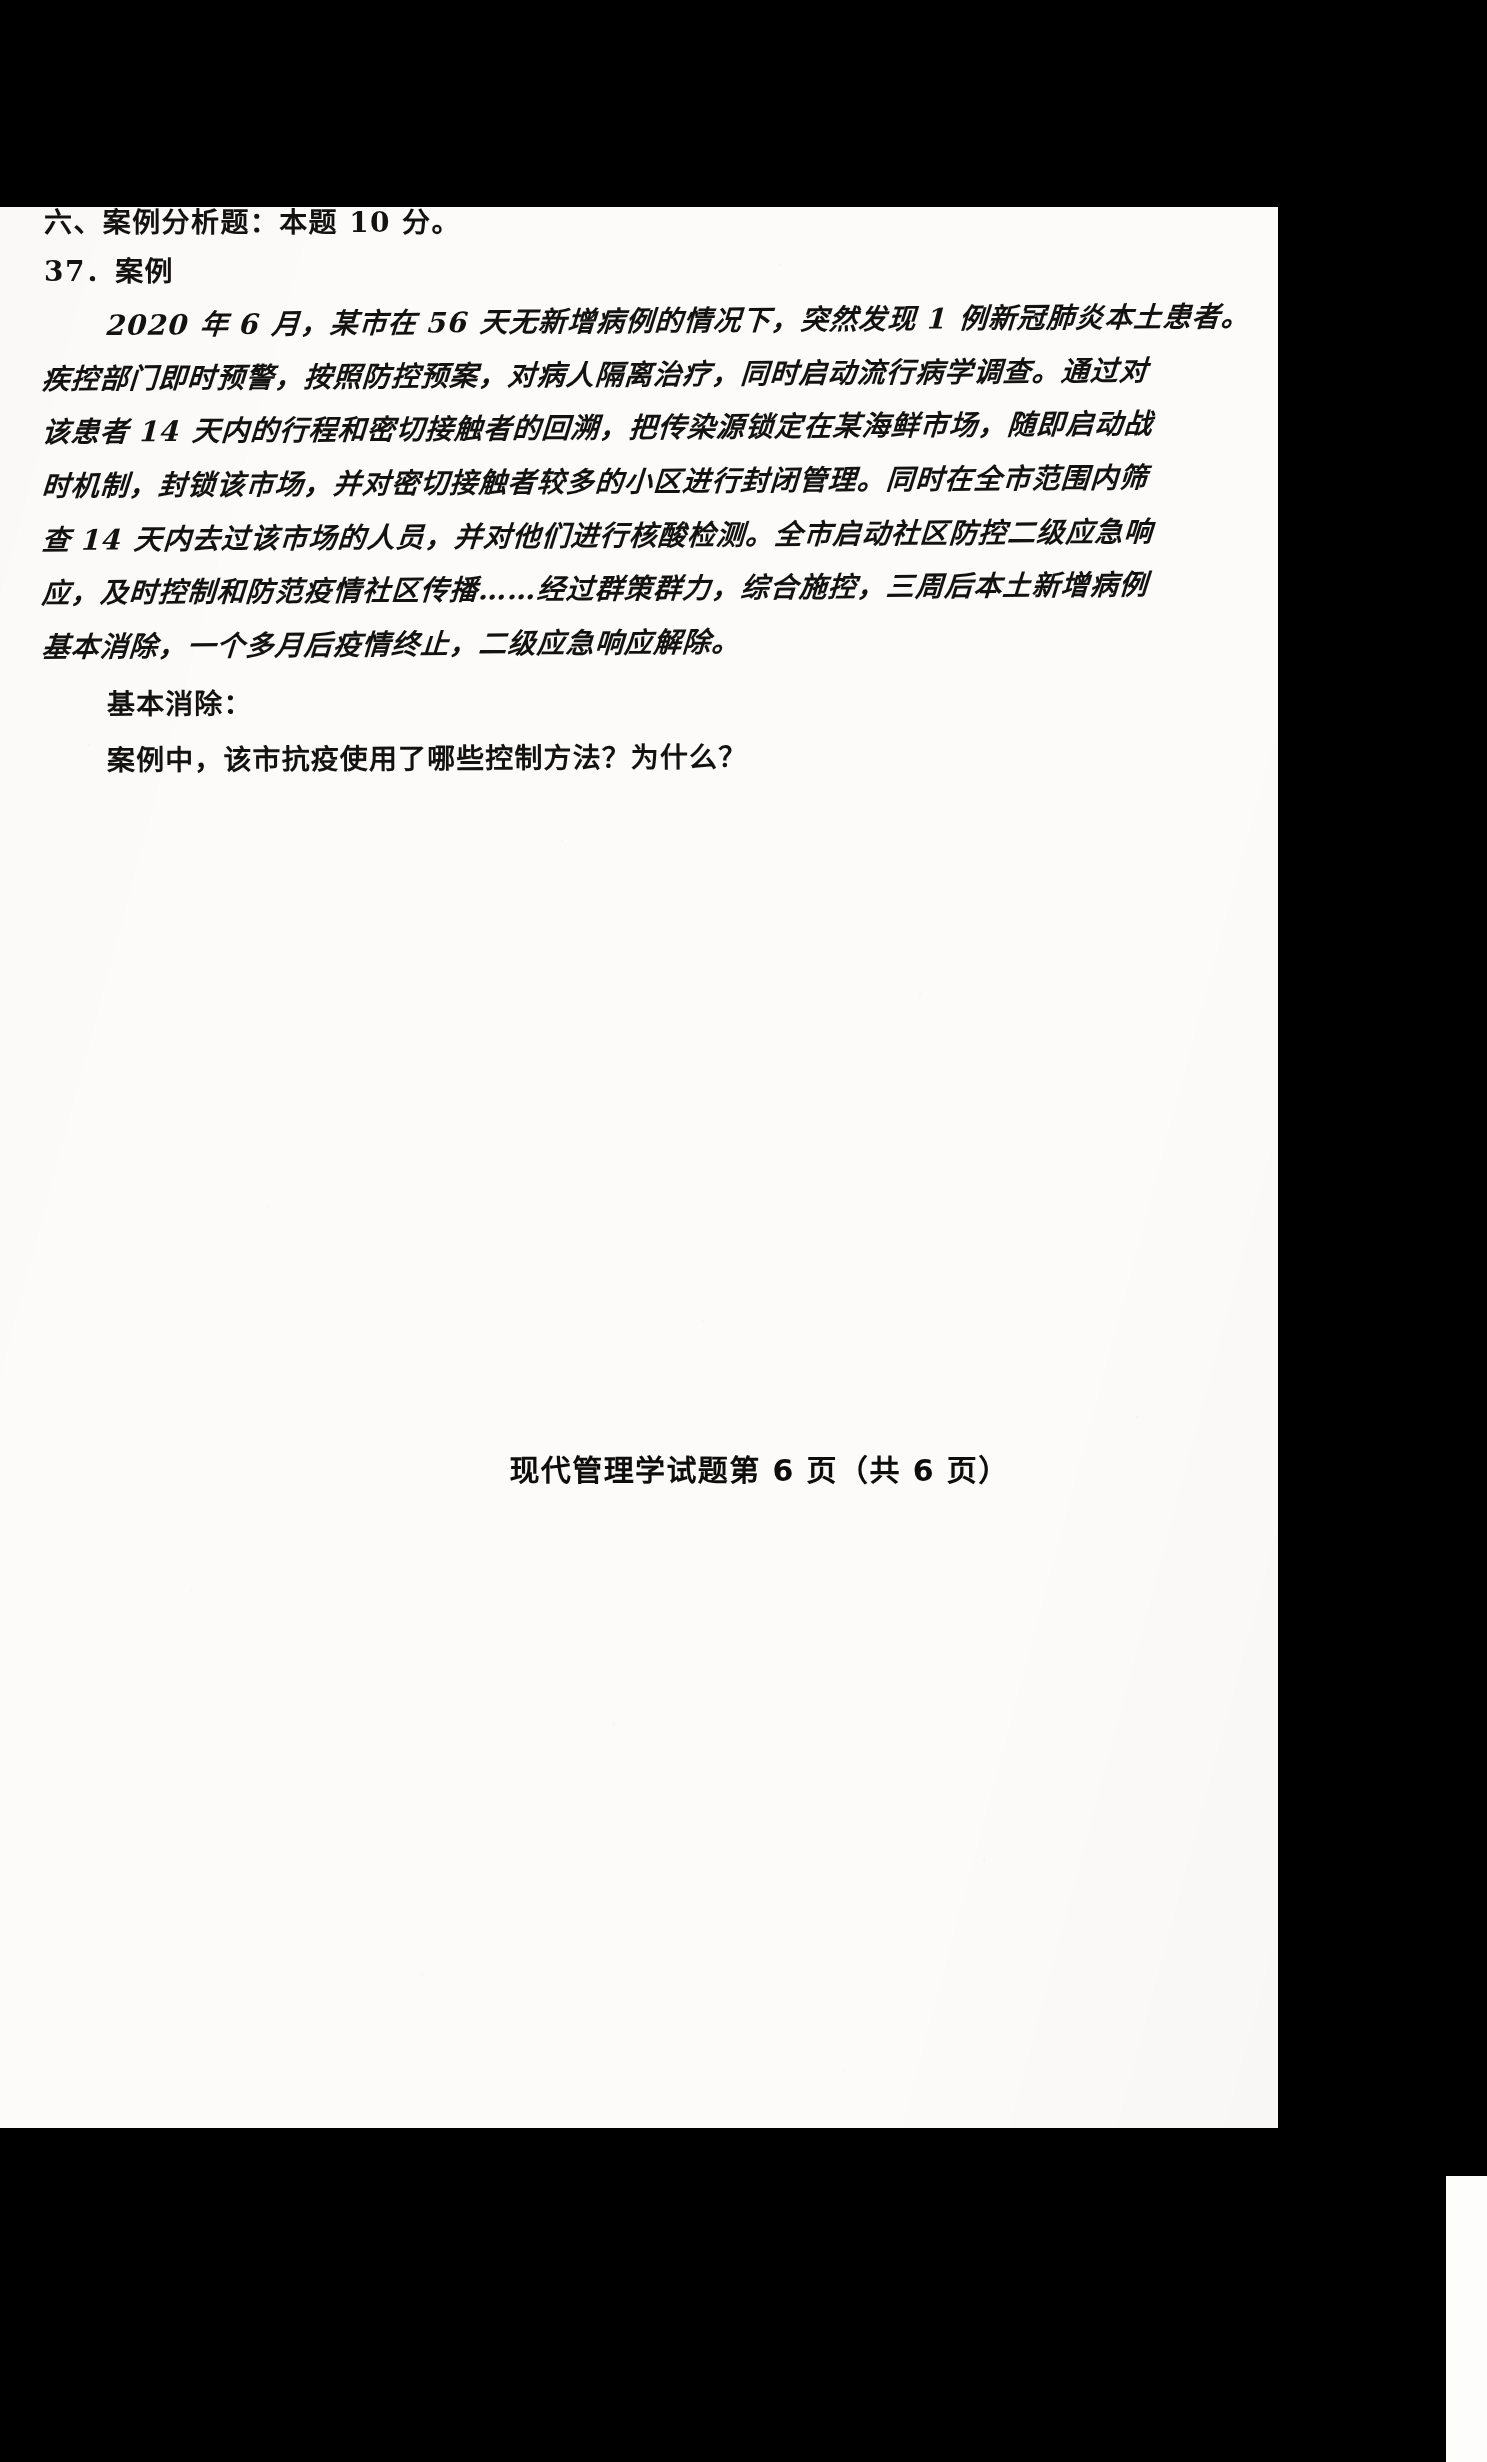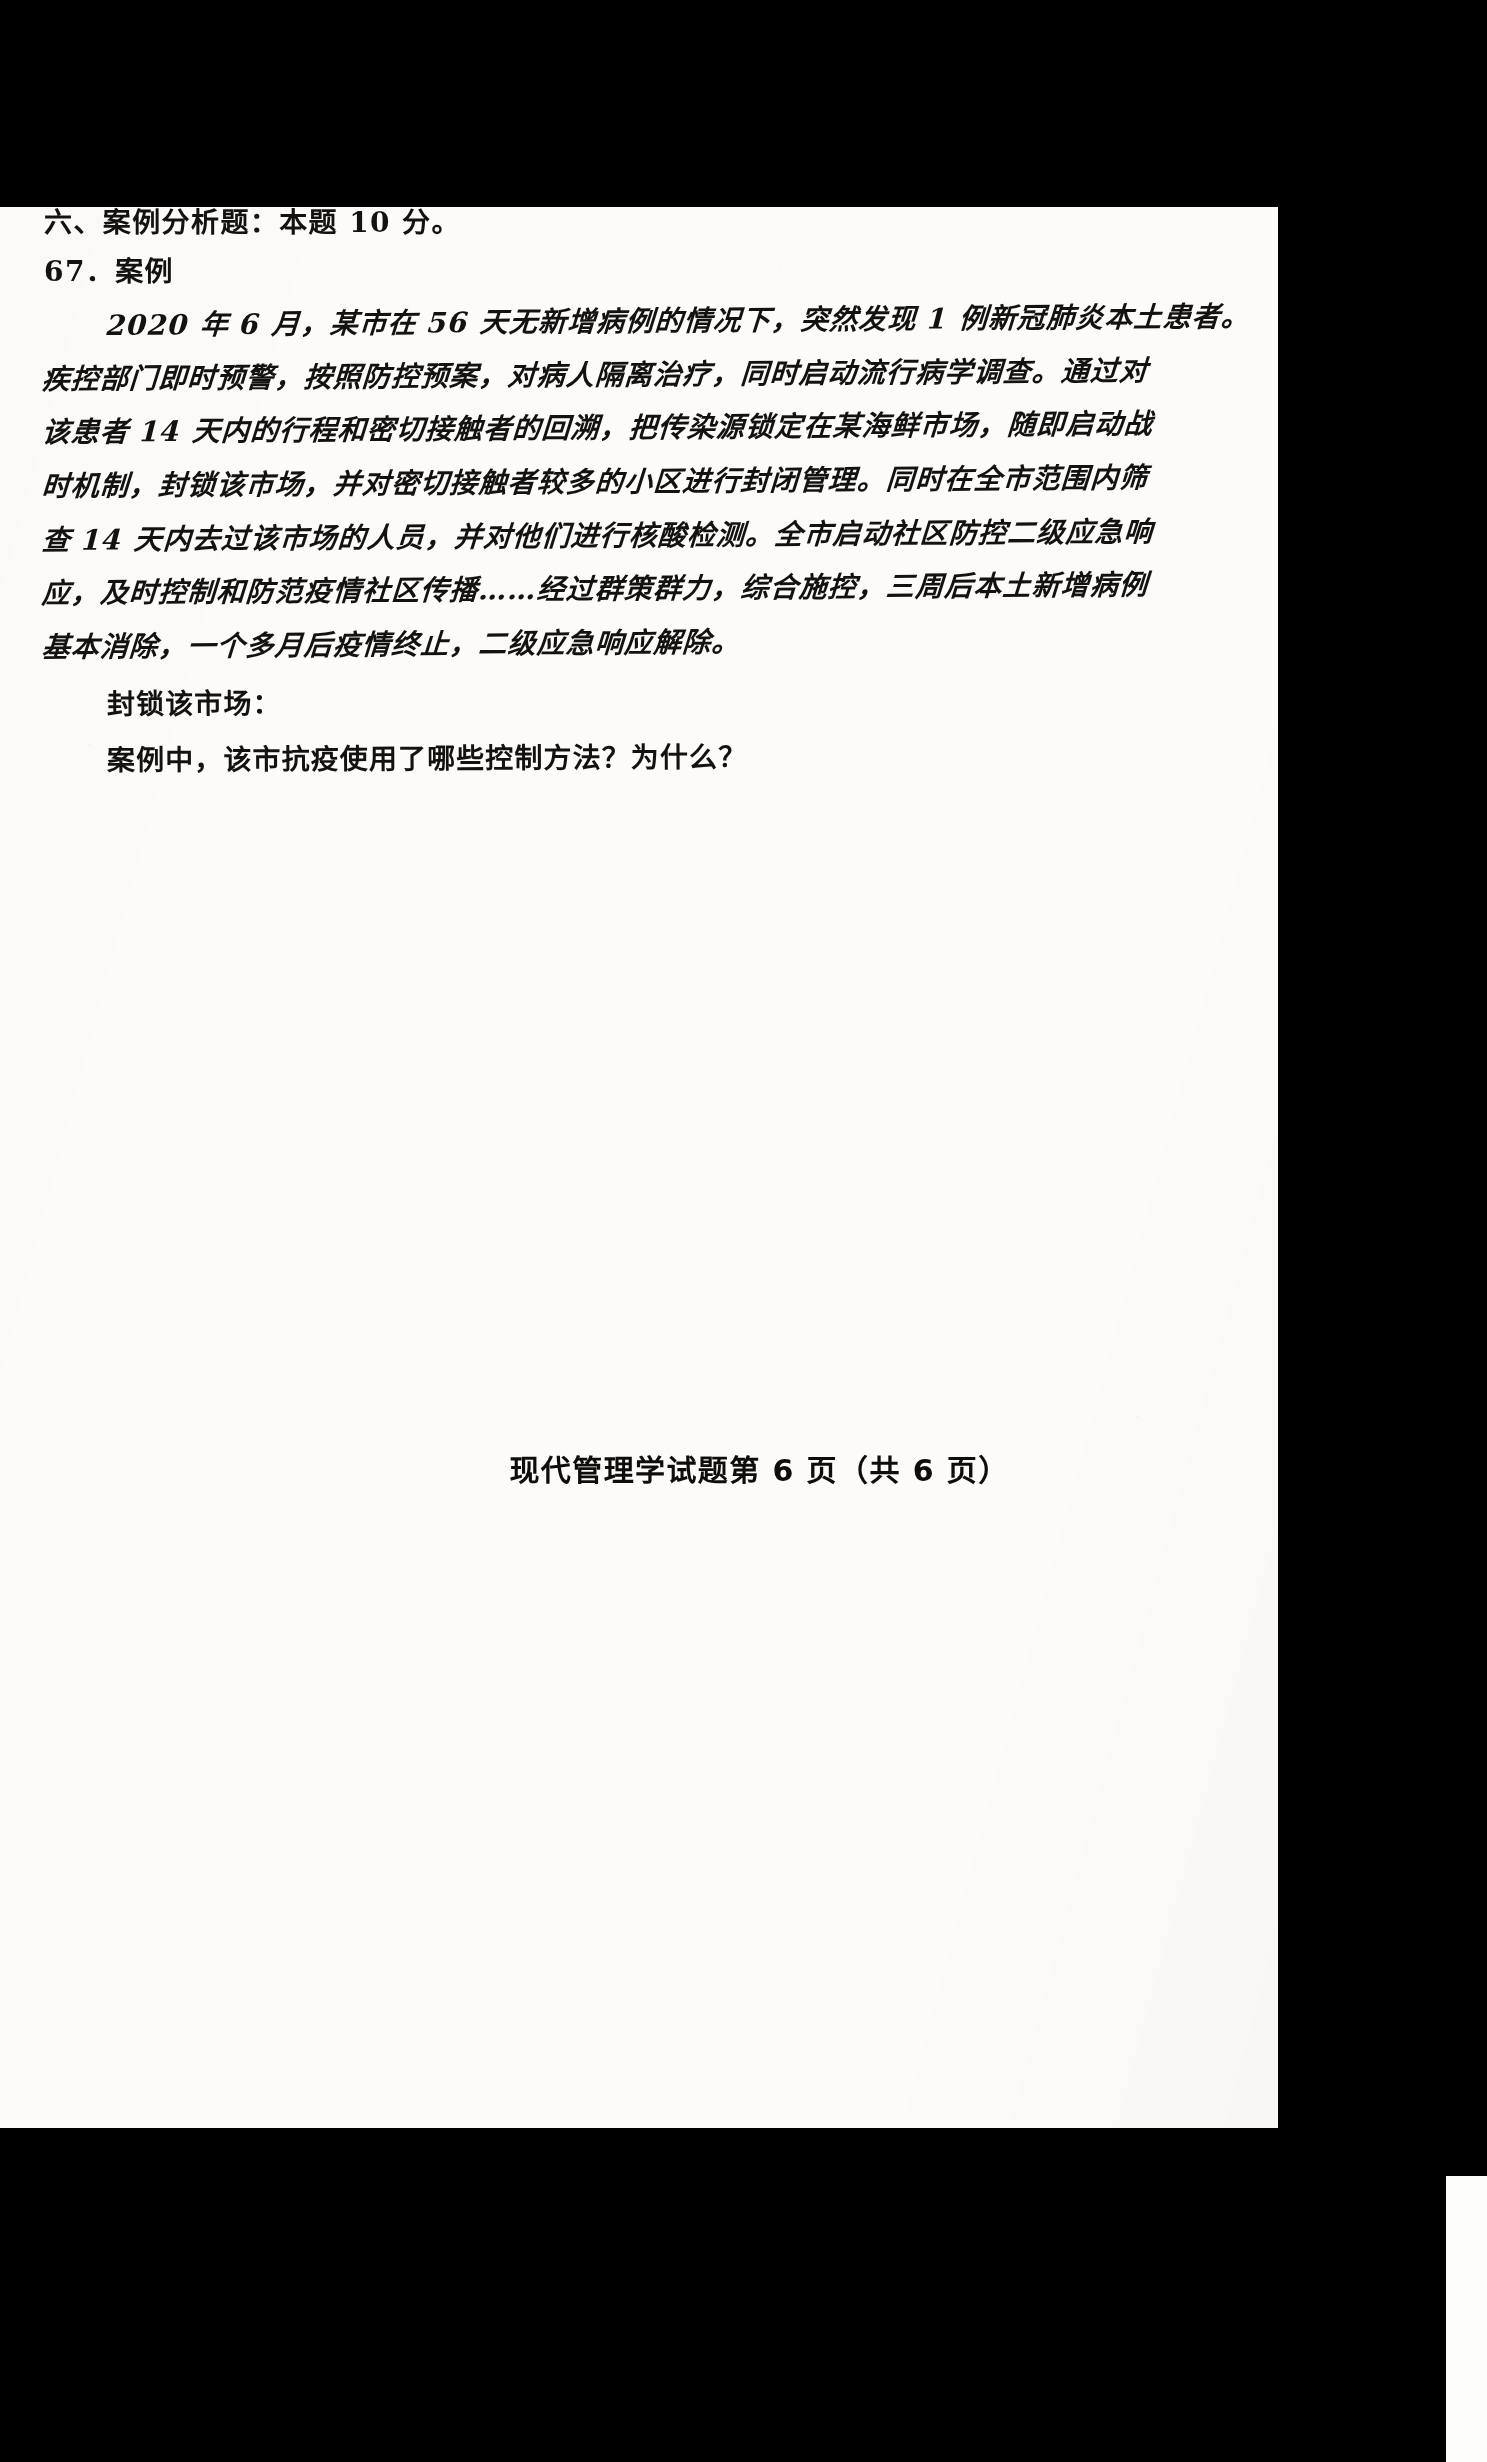--- a/index.html
+++ b/index.html
@@ -91,31 +91,31 @@
 </style>
 </head>
 <body>
 
 <div id="scan">
 
   <div id="paper">
 
     <div class="txt" id="h-section">六、案例分析题：本题 10 分。</div>
 
-    <div class="txt" id="h-item">67．案例</div>
+    <div class="txt" id="h-item">37．案例</div>
 
     <div class="txt body-line" id="p-l1">2020 年 6 月，某市在 56 天无新增病例的情况下，突然发现 1 例新冠肺炎本土患者。</div>
     <div class="txt body-line" id="p-l2">疾控部门即时预警，按照防控预案，对病人隔离治疗，同时启动流行病学调查。通过对</div>
     <div class="txt body-line" id="p-l3">该患者 14 天内的行程和密切接触者的回溯，把传染源锁定在某海鲜市场，随即启动战</div>
     <div class="txt body-line" id="p-l4">时机制，封锁该市场，并对密切接触者较多的小区进行封闭管理。同时在全市范围内筛</div>
     <div class="txt body-line" id="p-l5">查 14 天内去过该市场的人员，并对他们进行核酸检测。全市启动社区防控二级应急响</div>
     <div class="txt body-line" id="p-l6">应，及时控制和防范疫情社区传播……经过群策群力，综合施控，三周后本土新增病例</div>
     <div class="txt body-line" id="p-l7">基本消除，一个多月后疫情终止，二级应急响应解除。</div>
 
-    <div class="txt req-line" id="r-label">封锁该市场：</div>
+    <div class="txt req-line" id="r-label">基本消除：</div>
 
     <div class="txt req-line" id="r-quest">案例中，该市抗疫使用了哪些控制方法？为什么？</div>
 
     <div class="txt" id="footer">现代管理学试题第 6 页（共 6 页）</div>
 
   </div>
 
   <div id="band-bottom"></div>
   <div id="notch-right"></div>
 

